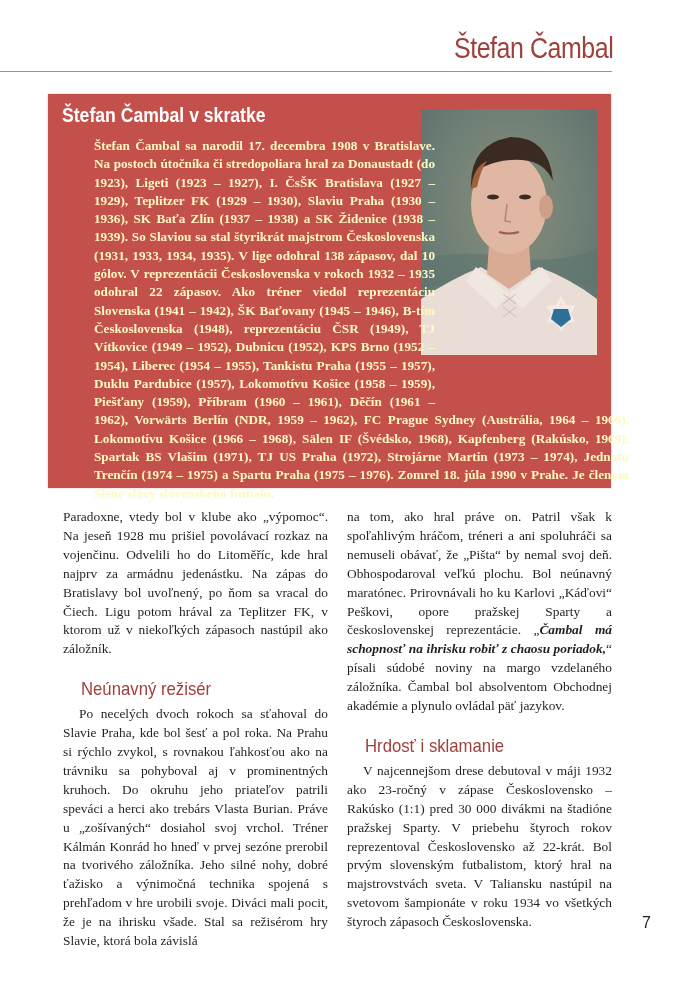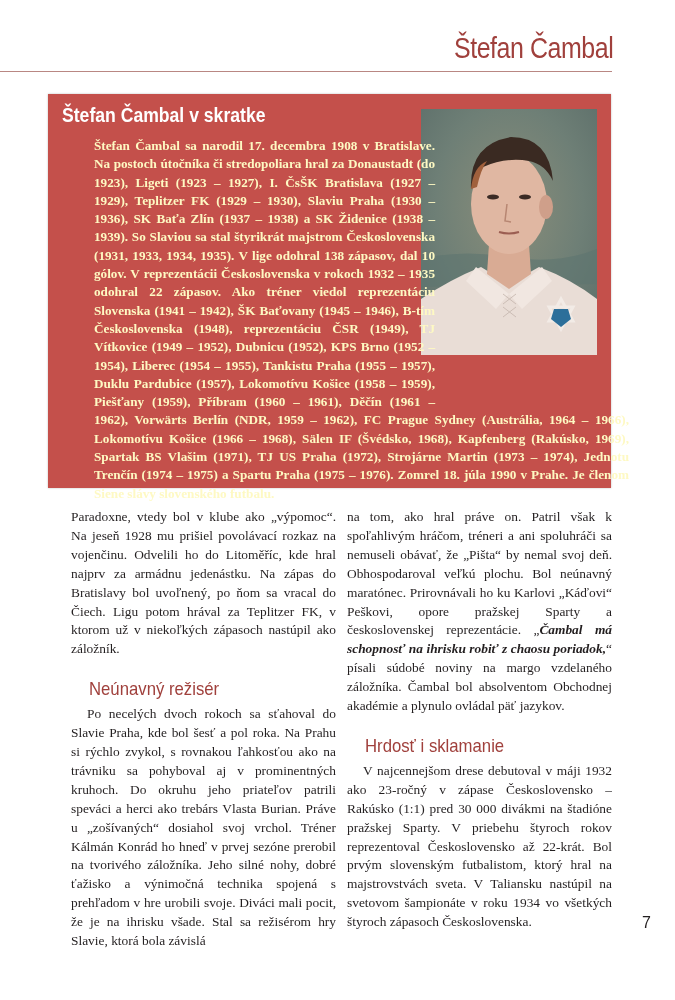--- a/index.html
+++ b/index.html
@@ -10,21 +10,21 @@
   .title-rule { position:absolute; left:0; top:71px; width:612px; height:1px; background:#b98783; }
   .box { position:absolute; left:48px; top:94px; width:563px; height:394px; background:#c4504b;
          box-shadow:0 0 2px rgba(0,0,0,0.25);font-weight:bold; }
   .box-title { position:absolute; left:14px; top:10px; font-family:"Liberation Sans","DejaVu Sans",sans-serif;
                font-size:20px; color:#fff; transform:scaleX(0.88); transform-origin:left center; white-space:nowrap; }
   .box-text { position:absolute; left:14px; top:43px; width:535px; color:#fef9c3; font-size:13.2px; line-height:18.3px; text-align:justify;margin-left:32px; }
   .box-text .float-gap { float:right; width:188px; height:262px; margin-left:6px; }
   .photo { position:absolute; left:373px; top:15px; width:176px; height:246px; overflow:hidden;
            background:linear-gradient(160deg,#7d8e82 0%,#6f8076 40%,#8b826c 65%,#7a8e88 100%); }
   .col { position:absolute; top:508px; width:265px; font-size:13.4px; line-height:18.9px; text-align:justify; }
-  .col.left { left:63px;margin-left:8px; }
+  .col.left { left:63px; }
   .col.right { left:347px; }
   .col p { margin:0; }
   .col p.indent { text-indent:16px; }
   .heading { font-family:"Liberation Sans","DejaVu Sans",sans-serif; color:#a0403c; font-size:19px;
              margin:21px 0 6px 18px; transform:scaleX(0.88); transform-origin:left center; white-space:nowrap; }
   em { font-style:italic;font-weight:bold; }
   .page-number { position:absolute; left:642px; top:914px; font-family:"Liberation Sans","DejaVu Sans",sans-serif; font-size:16px; color:#231f20; }
 </style>
 </head>
 <body>

